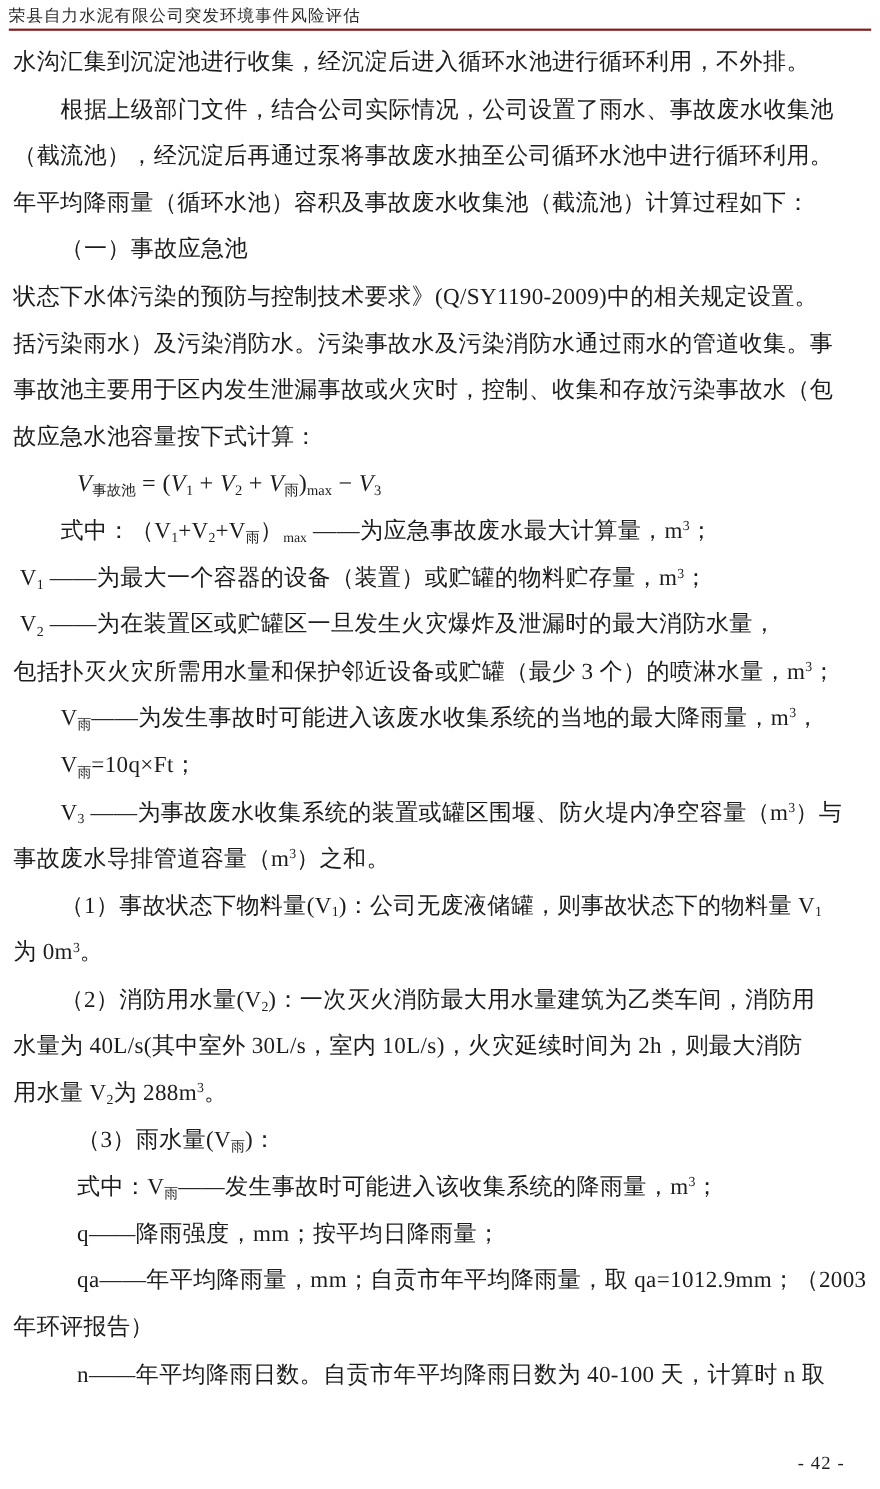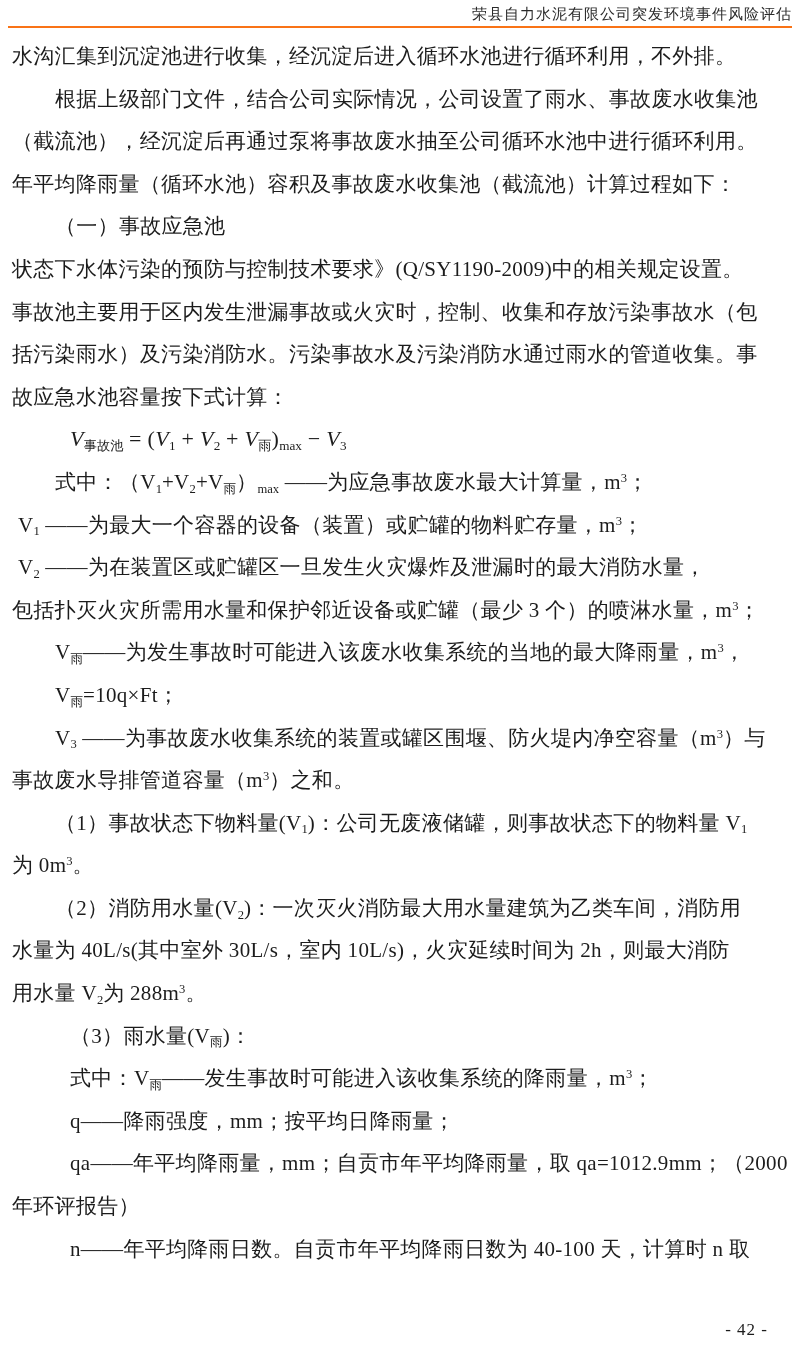--- a/index.html
+++ b/index.html
@@ -8,24 +8,24 @@
     background:#ffffff;
     color:#1c1c1c;
     font-family:"Liberation Serif","DejaVu Serif",serif;
     position:relative;
     overflow:hidden;
   }
   .page-header {
     margin:0 8px;
     padding-top:5px;
     height:21px;
-    text-align:right;
+    text-align:left;
     font-size:15px;
     letter-spacing:1px;
-    border-bottom:2px solid #f97316;
+    border-bottom:2px solid #7f1d1d;
     color:#2a2a2a;
   }
   .doc-body { padding:7px 14px 0 12px; }
   .line {
     font-size:21px;
     height:42.6px;
     line-height:42.6px;
     white-space:nowrap;
     letter-spacing:0.3px;
   }
@@ -59,38 +59,38 @@
 
 <div class="page-header">荣县自力水泥有限公司突发环境事件风险评估</div>
 
 <div class="doc-body">
     <div class="line ind0">水沟汇集到沉淀池进行收集，经沉淀后进入循环水池进行循环利用，不外排。</div>
     <div class="line ind2">根据上级部门文件，结合公司实际情况，公司设置了雨水、事故废水收集池</div>
     <div class="line ind0">（截流池），经沉淀后再通过泵将事故废水抽至公司循环水池中进行循环利用。</div>
     <div class="line ind0">年平均降雨量（循环水池）容积及事故废水收集池（截流池）计算过程如下：</div>
     <div class="line ind2">（一）事故应急池</div>
     <div class="line ind0">状态下水体污染的预防与控制技术要求》(Q/SY1190-2009)中的相关规定设置。</div>
+    <div class="line ind0">括污染雨水）及污染消防水。污染事故水及污染消防水通过雨水的管道收集。事</div>
     <div class="line ind0">事故池主要用于区内发生泄漏事故或火灾时，控制、收集和存放污染事故水（包</div>
-    <div class="line ind0">括污染雨水）及污染消防水。污染事故水及污染消防水通过雨水的管道收集。事</div>
     <div class="line ind0">故应急水池容量按下式计算：</div>
     <div class="line ind3 formula"><span class="it">V</span><sub>事故池</sub> = (<span class="it">V</span><sub>1</sub> + <span class="it">V</span><sub>2</sub> + <span class="it">V</span><sub>雨</sub>)<sub>max</sub> − <span class="it">V</span><sub>3</sub></div>
     <div class="line ind2">式中：（V<sub>1</sub>+V<sub>2</sub>+V<sub>雨</sub>）<sub>max</sub> ——为应急事故废水最大计算量，m<sup>3</sup>；</div>
     <div class="line ind1">V<sub>1</sub> ——为最大一个容器的设备（装置）或贮罐的物料贮存量，m<sup>3</sup>；</div>
     <div class="line ind1">V<sub>2</sub> ——为在装置区或贮罐区一旦发生火灾爆炸及泄漏时的最大消防水量，</div>
     <div class="line ind0">包括扑灭火灾所需用水量和保护邻近设备或贮罐（最少 3 个）的喷淋水量，m<sup>3</sup>；</div>
     <div class="line ind2">V<sub>雨</sub>——为发生事故时可能进入该废水收集系统的当地的最大降雨量，m<sup>3</sup>，</div>
     <div class="line ind2">V<sub>雨</sub>=10q×Ft；</div>
     <div class="line ind2">V<sub>3</sub> ——为事故废水收集系统的装置或罐区围堰、防火堤内净空容量（m<sup>3</sup>）与</div>
     <div class="line ind0">事故废水导排管道容量（m<sup>3</sup>）之和。</div>
     <div class="line ind2">（1）事故状态下物料量(V<sub>1</sub>)：公司无废液储罐，则事故状态下的物料量 V<sub>1</sub></div>
     <div class="line ind0">为 0m<sup>3</sup>。</div>
     <div class="line ind2">（2）消防用水量(V<sub>2</sub>)：一次灭火消防最大用水量建筑为乙类车间，消防用</div>
     <div class="line ind0">水量为 40L/s(其中室外 30L/s，室内 10L/s)，火灾延续时间为 2h，则最大消防</div>
     <div class="line ind0">用水量 V<sub>2</sub>为 288m<sup>3</sup>。</div>
     <div class="line ind3">（3）雨水量(V<sub>雨</sub>)：</div>
     <div class="line ind3">式中：V<sub>雨</sub>——发生事故时可能进入该收集系统的降雨量，m<sup>3</sup>；</div>
     <div class="line ind3">q——降雨强度，mm；按平均日降雨量；</div>
-    <div class="line ind3">qa——年平均降雨量，mm；自贡市年平均降雨量，取 qa=1012.9mm；（2000</div>
+    <div class="line ind3">qa——年平均降雨量，mm；自贡市年平均降雨量，取 qa=1012.9mm；（2003</div>
     <div class="line ind0">年环评报告）</div>
     <div class="line ind3">n——年平均降雨日数。自贡市年平均降雨日数为 40-100 天，计算时 n 取</div>
   </div>
 
 <div class="page-number">- 42 -</div>
 
 </body></html>

